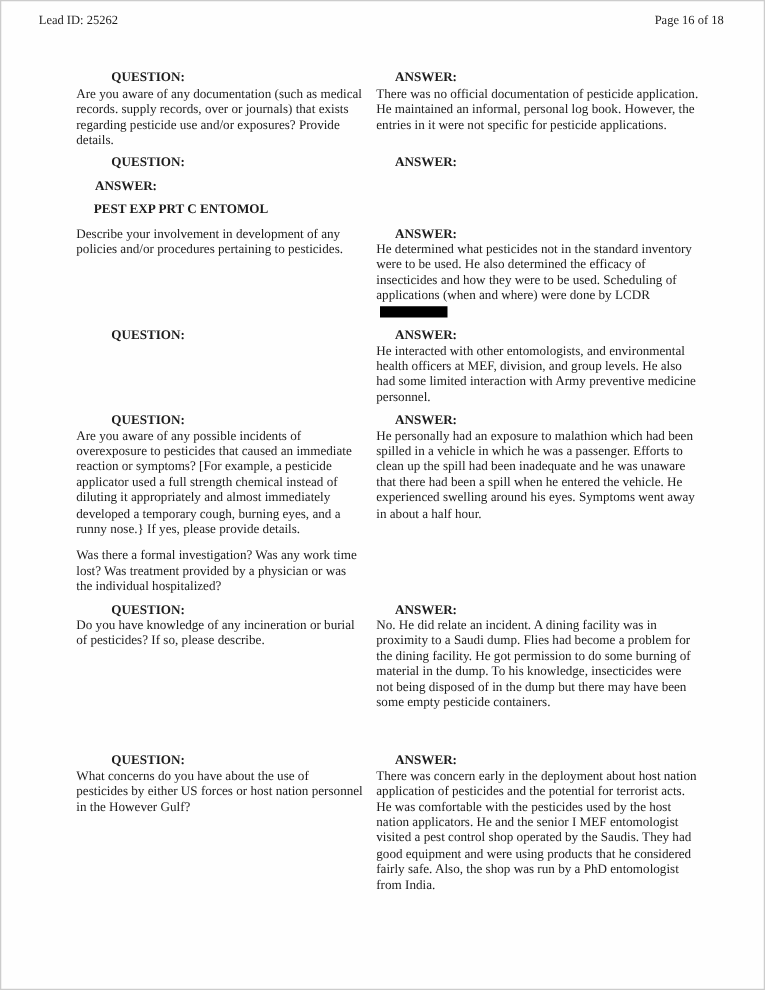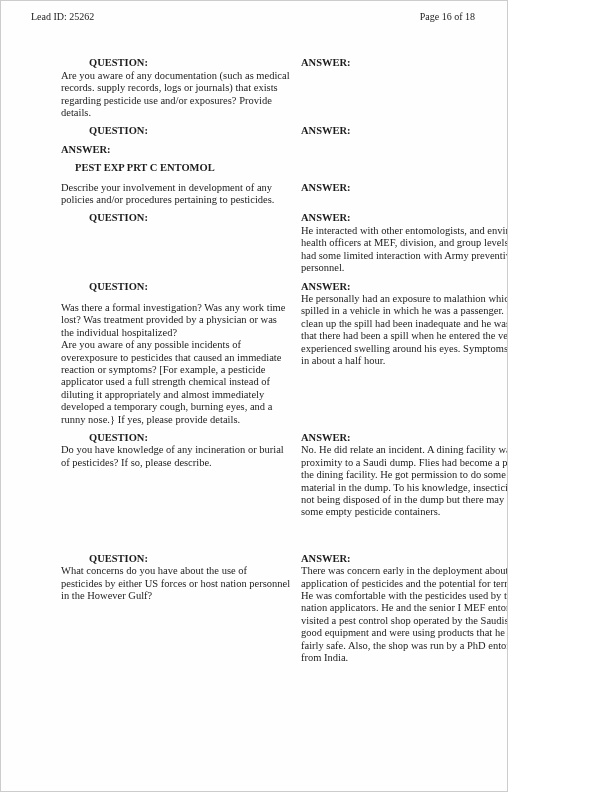--- a/index.html
+++ b/index.html
@@ -1,18 +1,18 @@
 <!DOCTYPE html>
 <html><head>
 <meta charset="utf-8">
 <style>
   * { box-sizing: border-box; }
   html, body { margin: 0; padding: 0; background: #ffffff; }
   .page {
-    width: 508px; height: 792px;
+    width: 612px; height: 792px;
     background: #fefefe;
     border: 1px solid #cccccc;
     font-family: "Liberation Serif", serif;
     font-size: 10.5px;
     line-height: 12.4px;
     color: #1c1c1c;
     overflow: hidden;
     position: relative;
   }
   .header {
@@ -22,21 +22,21 @@
     font-size: 10px;
   }
   .content { padding: 34px 31px 0 60px; }
   .qa-row { display: flex; margin-bottom: 6px; }
   .col { flex-shrink: 0; }
   .col.q { width: 240px; padding-right: 10px; }
   .col.a { width: 260px; }
   .label { font-weight: bold; min-height: 0; }
   .label:empty { display: none; }
   .col.q .label { margin-left: 28px; }
-  .col.a .label { }
+  .col.a .label { margin-left: 15px; }
   .section-heading { font-weight: bold; margin: 2px 0 7px 14px; }
   .para2 { margin-top: 9px; }
   .row-gap { margin-top: 34px; }
   .redaction {
     display: inline-block;
     width: 54px; height: 9px;
     background: #000;
     transform: translateY(1px);
     margin-left: 3px;
   }
@@ -49,24 +49,25 @@
   <div class="header">
     <span>Lead ID: 25262</span>
     <span>Page 16 of  18</span>
   </div>
 
   <div class="content">
 
     <div class="qa-row">
       <div class="col q">
         <div class="label">QUESTION:</div>
-        <div class="text">Are you aware of any documentation (such as medical records. supply records, logs or journals) that exists regarding pesticide use and/or exposures?  Provide details.</div>
+        <div class="text">Are you aware of any documentation (such as medical records. supply records, over or journals) that exists regarding pesticide use and/or exposures?  Provide details.</div>
       </div>
       <div class="col a">
         <div class="label">ANSWER:</div>
+        <div class="text">There was no official documentation of pesticide application.  He maintained an informal, personal log book.  However, the entries in it were not specific for pesticide applications.</div>
       </div>
     </div>
 
     <div class="qa-row">
       <div class="col q">
         <div class="label">QUESTION:</div>
       </div>
       <div class="col a">
         <div class="label">ANSWER:</div>
       </div>
@@ -81,38 +82,39 @@
 
     <div class="section-heading">PEST EXP PRT C ENTOMOL</div>
 
     <div class="qa-row">
       <div class="col q">
 
         <div class="text">Describe your involvement in development of any policies and/or procedures pertaining to pesticides.</div>
       </div>
       <div class="col a">
         <div class="label">ANSWER:</div>
+        <div class="text"><span>He determined what pesticides not in the standard inventory were to be used.  He also determined the efficacy of insecticides and how they were to be used. Scheduling of applications (when and where) were done by LCDR</span><span class="redaction"></span></div>
       </div>
     </div>
 
     <div class="qa-row">
       <div class="col q">
         <div class="label">QUESTION:</div>
       </div>
       <div class="col a">
         <div class="label">ANSWER:</div>
         <div class="text">He interacted with other entomologists, and environmental health officers at MEF, division, and group levels.  He also had some limited interaction with Army preventive medicine personnel.</div>
       </div>
     </div>
 
     <div class="qa-row">
       <div class="col q">
         <div class="label">QUESTION:</div>
+        <div class="text">Are you aware of any possible incidents of overexposure to pesticides that caused an immediate reaction or symptoms?  [For example, a pesticide applicator used a full strength chemical instead of diluting it appropriately and almost immediately developed a temporary cough, burning eyes, and a runny nose.}  If yes, please provide details.</div>
         <div class="text para2">Was there a formal investigation?  Was any work time lost?  Was treatment provided by a physician or was the individual hospitalized?</div>
-        <div class="text">Are you aware of any possible incidents of overexposure to pesticides that caused an immediate reaction or symptoms?  [For example, a pesticide applicator used a full strength chemical instead of diluting it appropriately and almost immediately developed a temporary cough, burning eyes, and a runny nose.}  If yes, please provide details.</div>
       </div>
       <div class="col a">
         <div class="label">ANSWER:</div>
         <div class="text">He personally had an exposure to malathion which had been spilled in a vehicle in which he was a passenger. Efforts to clean up the spill had been inadequate and he was unaware that there had been a spill when he entered the vehicle.  He experienced swelling around his eyes. Symptoms went away in about a half hour.</div>
       </div>
     </div>
 
     <div class="qa-row">
       <div class="col q">
         <div class="label">QUESTION:</div>

